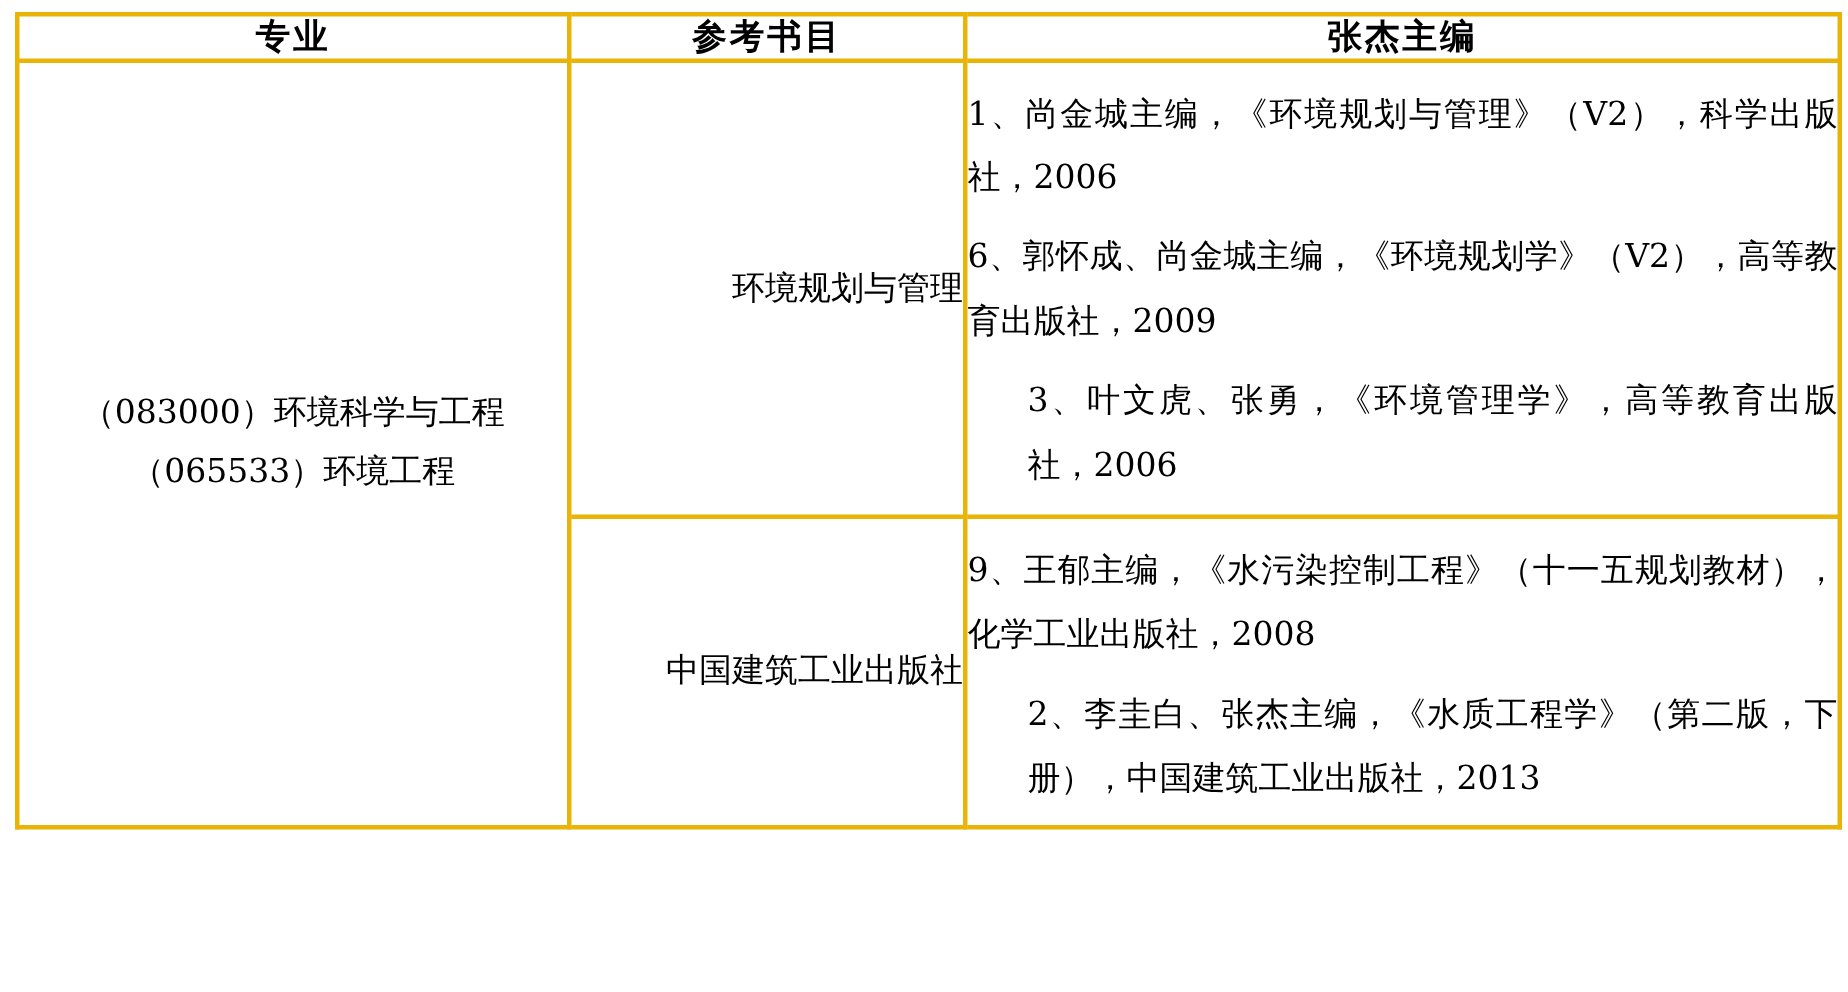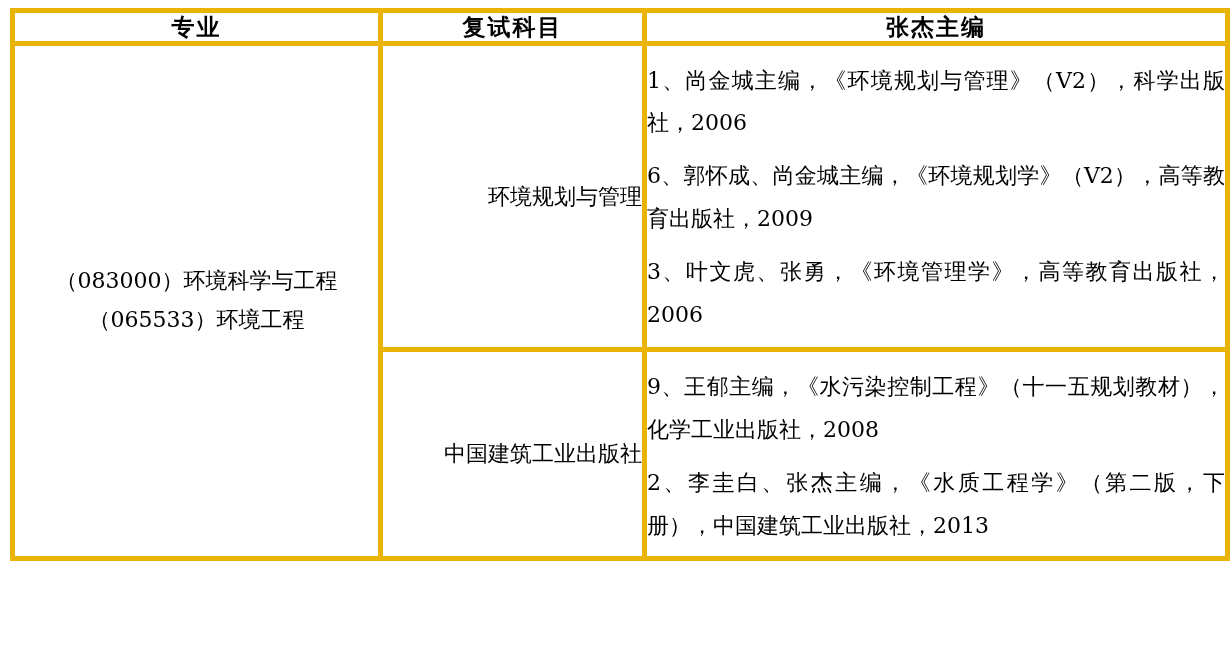--- a/index.html
+++ b/index.html
@@ -21,21 +21,21 @@
     box-sizing: border-box;
     padding: 8px 8px 0 8px;
   }
   table.doc-table {
     border-collapse: collapse;
     width: 1215px;
     table-layout: fixed;
     margin-left: 2px;
   }
   table.doc-table td, table.doc-table th {
-    border: 5px solid #eab308;
+    border: 3px solid #eab308;
     vertical-align: middle;
     padding: 0;
   }
   col.c1 { width: 368px; }
   col.c2 { width: 264px; }
   col.c3 { width: 583px; }
 
   .hdr-cell {
     text-align: center;
     font-size: 23px;
@@ -69,38 +69,39 @@
     padding: 12px 6px 12px 12px;
   }
   .book-item {
     display: block;
     text-align: justify;
     text-justify: inter-ideograph;
     margin: 0 0 10px 0;
   }
   .book-item:last-child {
     margin-bottom: 0;
+    margin-left: 40px;
   }
   .row-a .books-cell { padding-top: 14px; padding-bottom: 10px; }
   .row-b .books-cell { padding-top: 14px; padding-bottom: 8px; }
 </style>
 </head>
 <body>
 
 <div class="page">
   <table class="doc-table">
     <colgroup>
       <col class="c1">
       <col class="c2">
       <col class="c3">
     </colgroup>
     <thead>
       <tr>
         <th class="hdr-cell">专业</th>
-        <th class="hdr-cell">复试科目</th>
+        <th class="hdr-cell">参考书目</th>
         <th class="hdr-cell">张杰主编</th>
       </tr>
     </thead>
     <tbody>
       <tr class="row-a">
         <td class="major-cell" rowspan="2">
           <span class="ln">（083000）环境科学与工程</span>
           <span class="ln">（065533）环境工程</span>
         </td>
         <td class="subject-cell">环境规划与管理</td>

